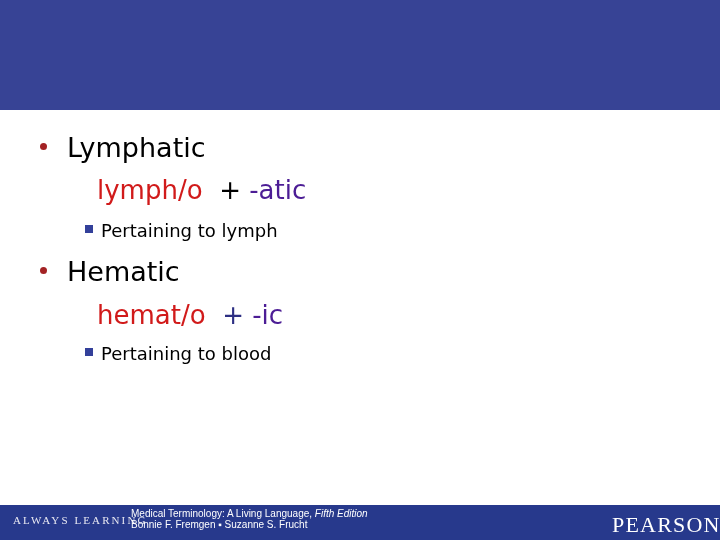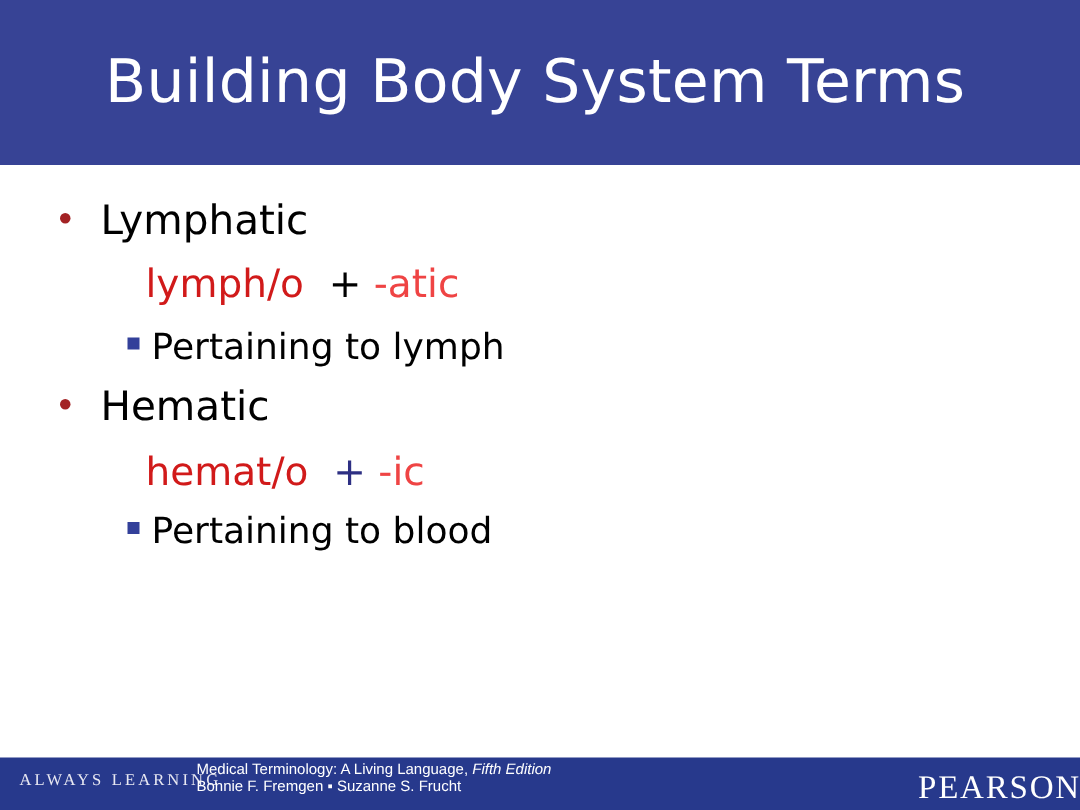--- a/index.html
+++ b/index.html
@@ -74,26 +74,26 @@
 
   
   .lvl2 {
     left: 97px;
     font-size: 26px;
     line-height: 30px;
   }
   .word-root { color: #d11a1a; }
   .plus-black { color: #000000; }
   .plus-navy  { color: #2d2f83; }
-  .suffix     { color: #ef4444; }
+  .suffix     { color: #4c1d95; }
 
   
   .lvl3 {
     left: 85px;
-    font-size: 24px;
+    font-size: 18px;
     line-height: 30px;
   }
   .lvl3 .bullet-square {
     display: inline-block;
     width: 8px;
     height: 8px;
     background: #33409a;
     vertical-align: middle;
     position: relative;
     top: -3px;
@@ -144,21 +144,20 @@
     color: #ffffff;
     white-space: nowrap;
   }
 </style>
 </head>
 <body>
 
 <div id="slide">
 
   <div id="title-banner"></div>
-  <div id="slide-title">Building Body System Terms</div>
 
   <div id="body-content">
 
     <div class="line lvl1" style="top:23px;">
       <span class="bullet-dot"></span><span class="lvl1-text">Lymphatic</span>
     </div>
 
     <div class="line lvl2" style="top:65px;">
       <span class="word-root">lymph/o</span><span>&nbsp;&nbsp;</span><span class="plus-black">+</span><span>&nbsp;</span><span class="suffix">-atic</span>
     </div>

